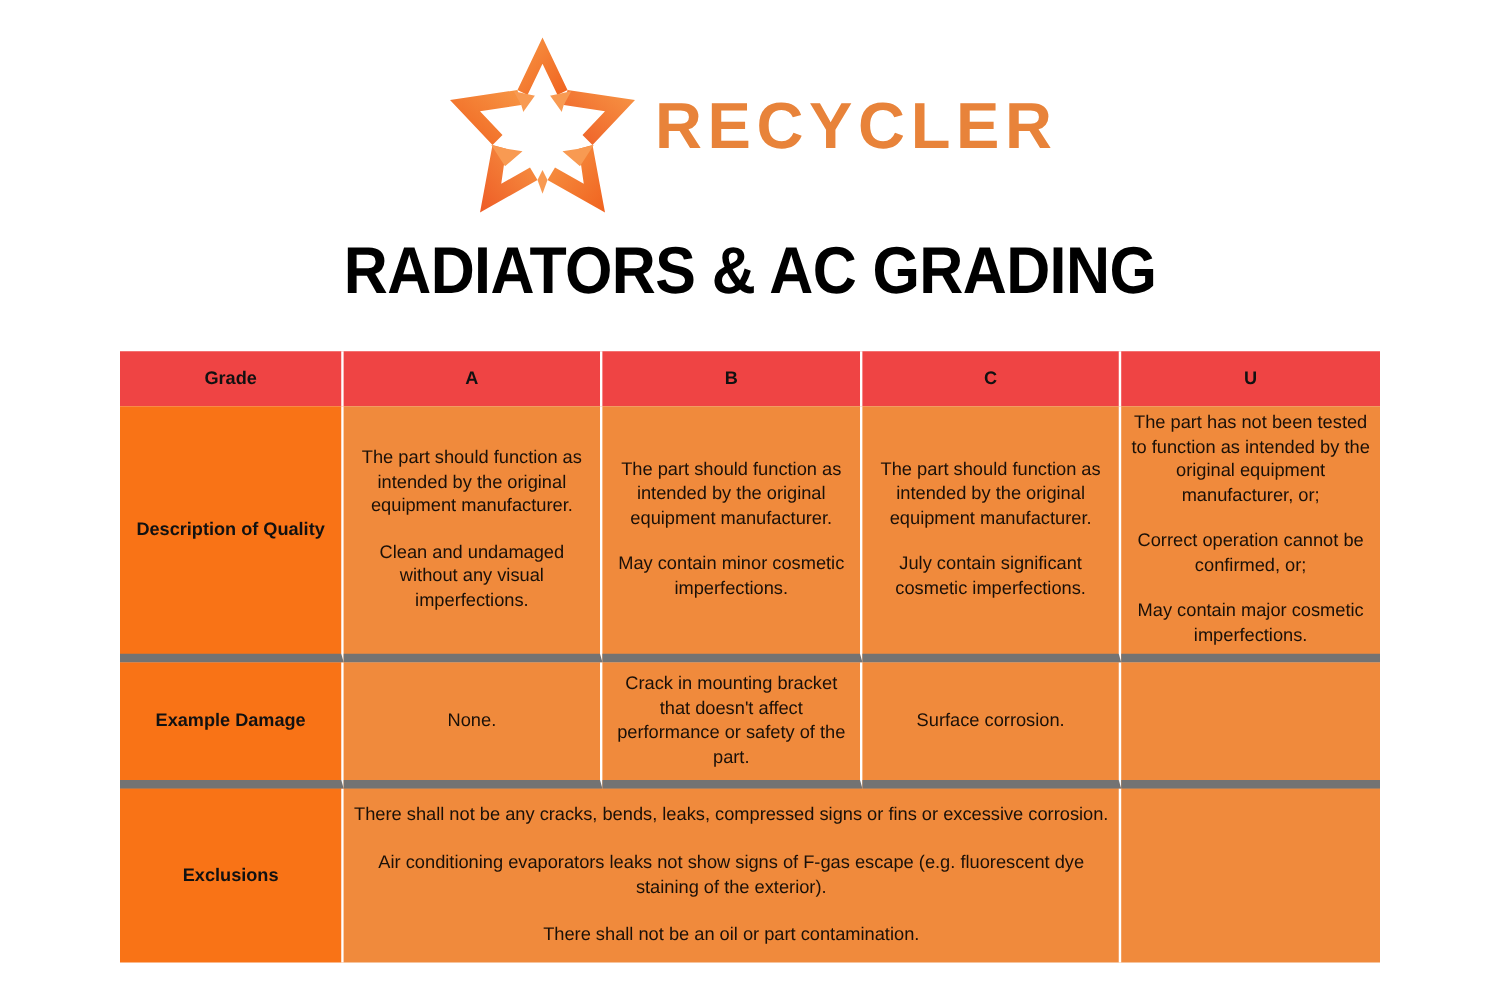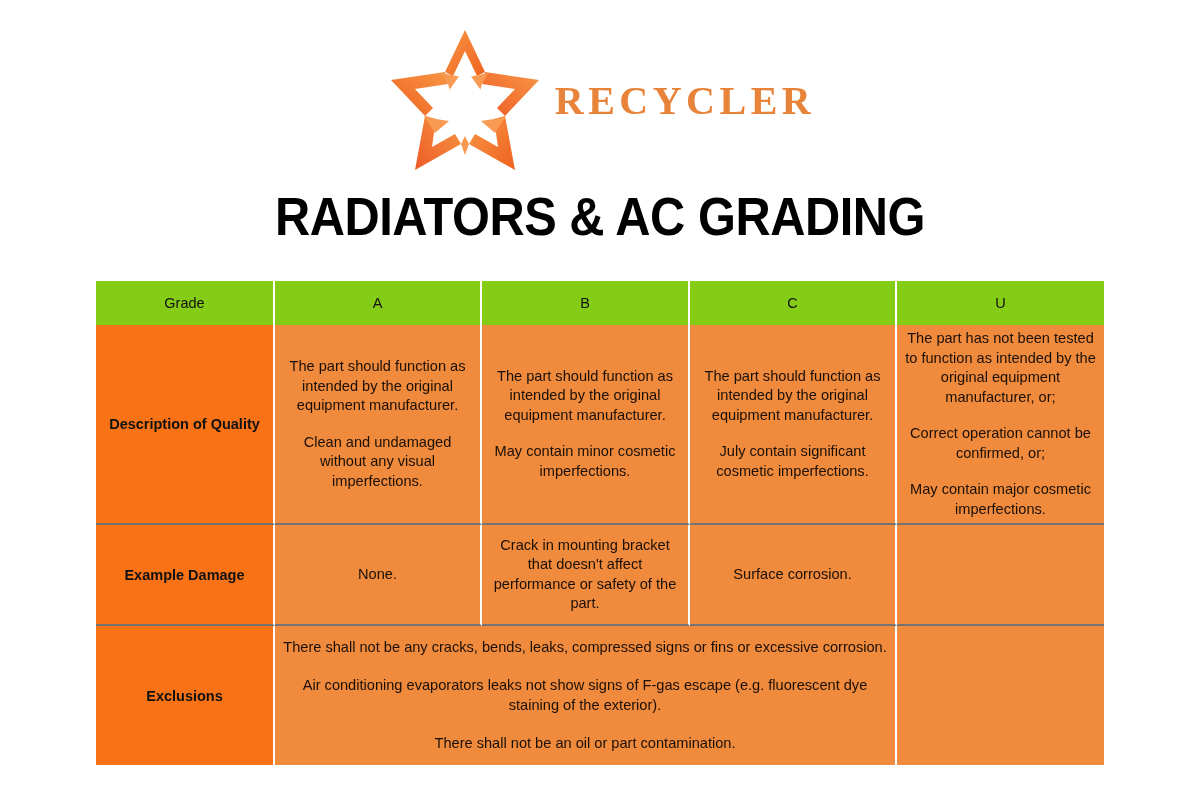--- a/index.html
+++ b/index.html
@@ -33,23 +33,23 @@
     display: block;
   }
   .logo-wordmark {
     display: flex;
     flex-direction: column;
     justify-content: center;
     margin-left: 10px;
     margin-top: 4px;
   }
   .logo-name {
-    font-family: Liberation Serif, serif;
-    font-weight: bold;
-    font-size: 40px;
+    font-family: Liberation Sans, sans-serif;
+    font-weight: bold;
+    font-size: 52px;
     letter-spacing: 4.5px;
     color: #E8833A;
     line-height: 1.05;
   }
   .logo-tagline {
     font-family: "Liberation Sans", sans-serif;
     font-weight: normal;
     font-size: 24px;
     letter-spacing: 0.2px;
     color: #E8833A;
@@ -81,39 +81,39 @@
   table.grading-table {
     border-collapse: separate;
     border-spacing: 0;
     width: 1008px;
     table-layout: fixed;
     background: #ffffff;
   }
   table.grading-table td,
   table.grading-table th {
     border-right: 2px solid #ffffff;
-    border-bottom: 2px solid #737373;
+    border-bottom: 7px solid #737373;
     vertical-align: middle;
     padding: 4px 8px;
     box-sizing: border-box;
   }
   table.grading-table tr > *:last-child { border-right: none; }
   table.grading-table tr:last-child > * { border-bottom: none; }
 
   col.c-label { width: 179px; }
   col.c-a     { width: 207px; }
   col.c-b     { width: 208px; }
   col.c-c     { width: 207px; }
   col.c-u     { width: 207px; }
 
   .hdr-cell {
-    background: #84cc16;
+    background: #ef4444;
     color: #111111;
     font-size: 14.5px;
-    font-weight: normal;
+    font-weight: bold;
     text-align: center;
     height: 44px;
   }
   .label-cell {
     background: #f97316;
     color: #111111;
     font-size: 14.5px;
     font-weight: bold;
     text-align: center;
   }

